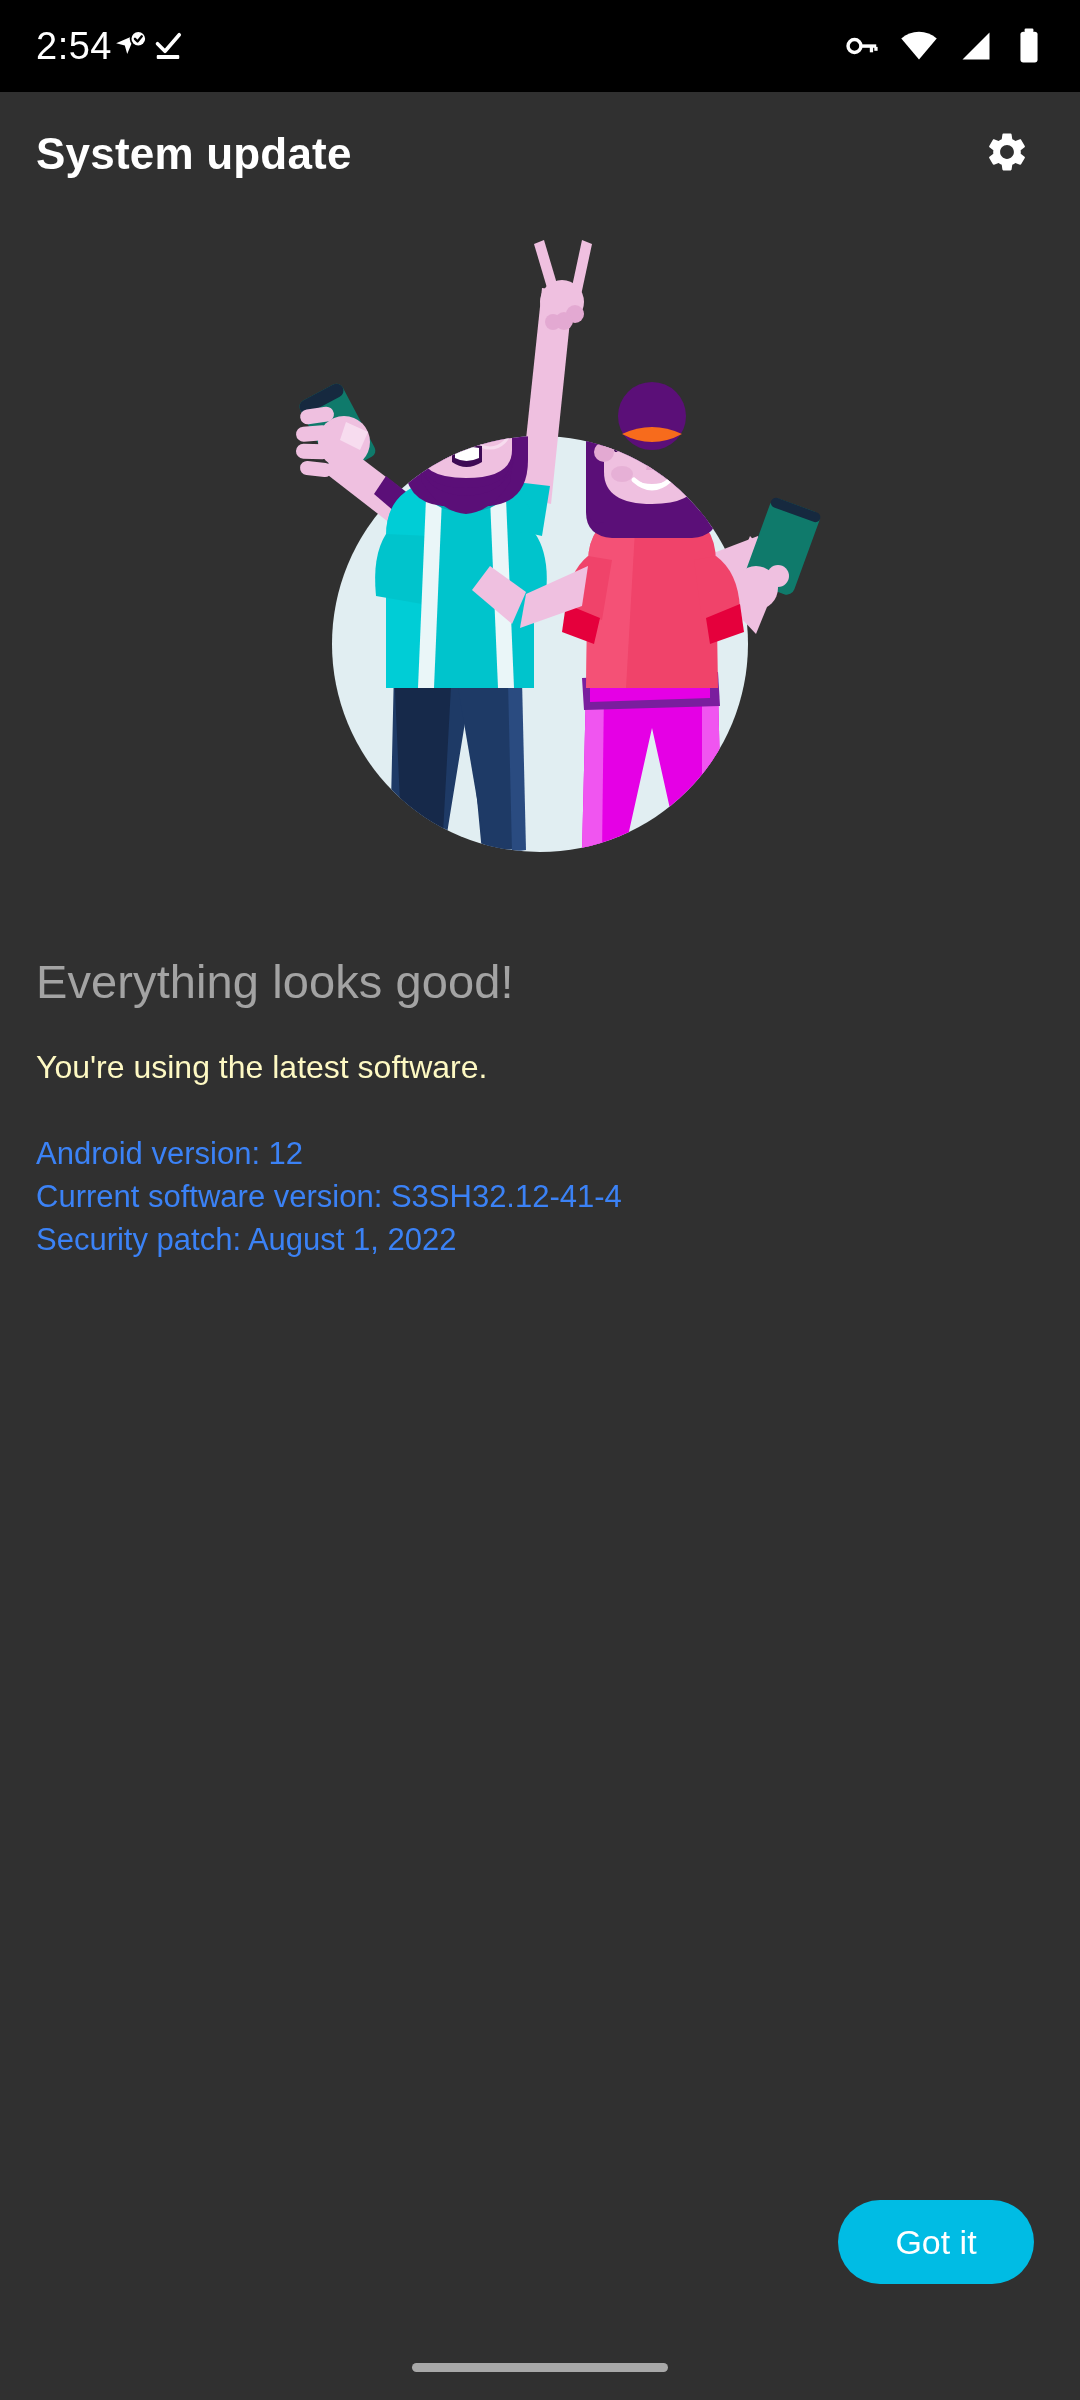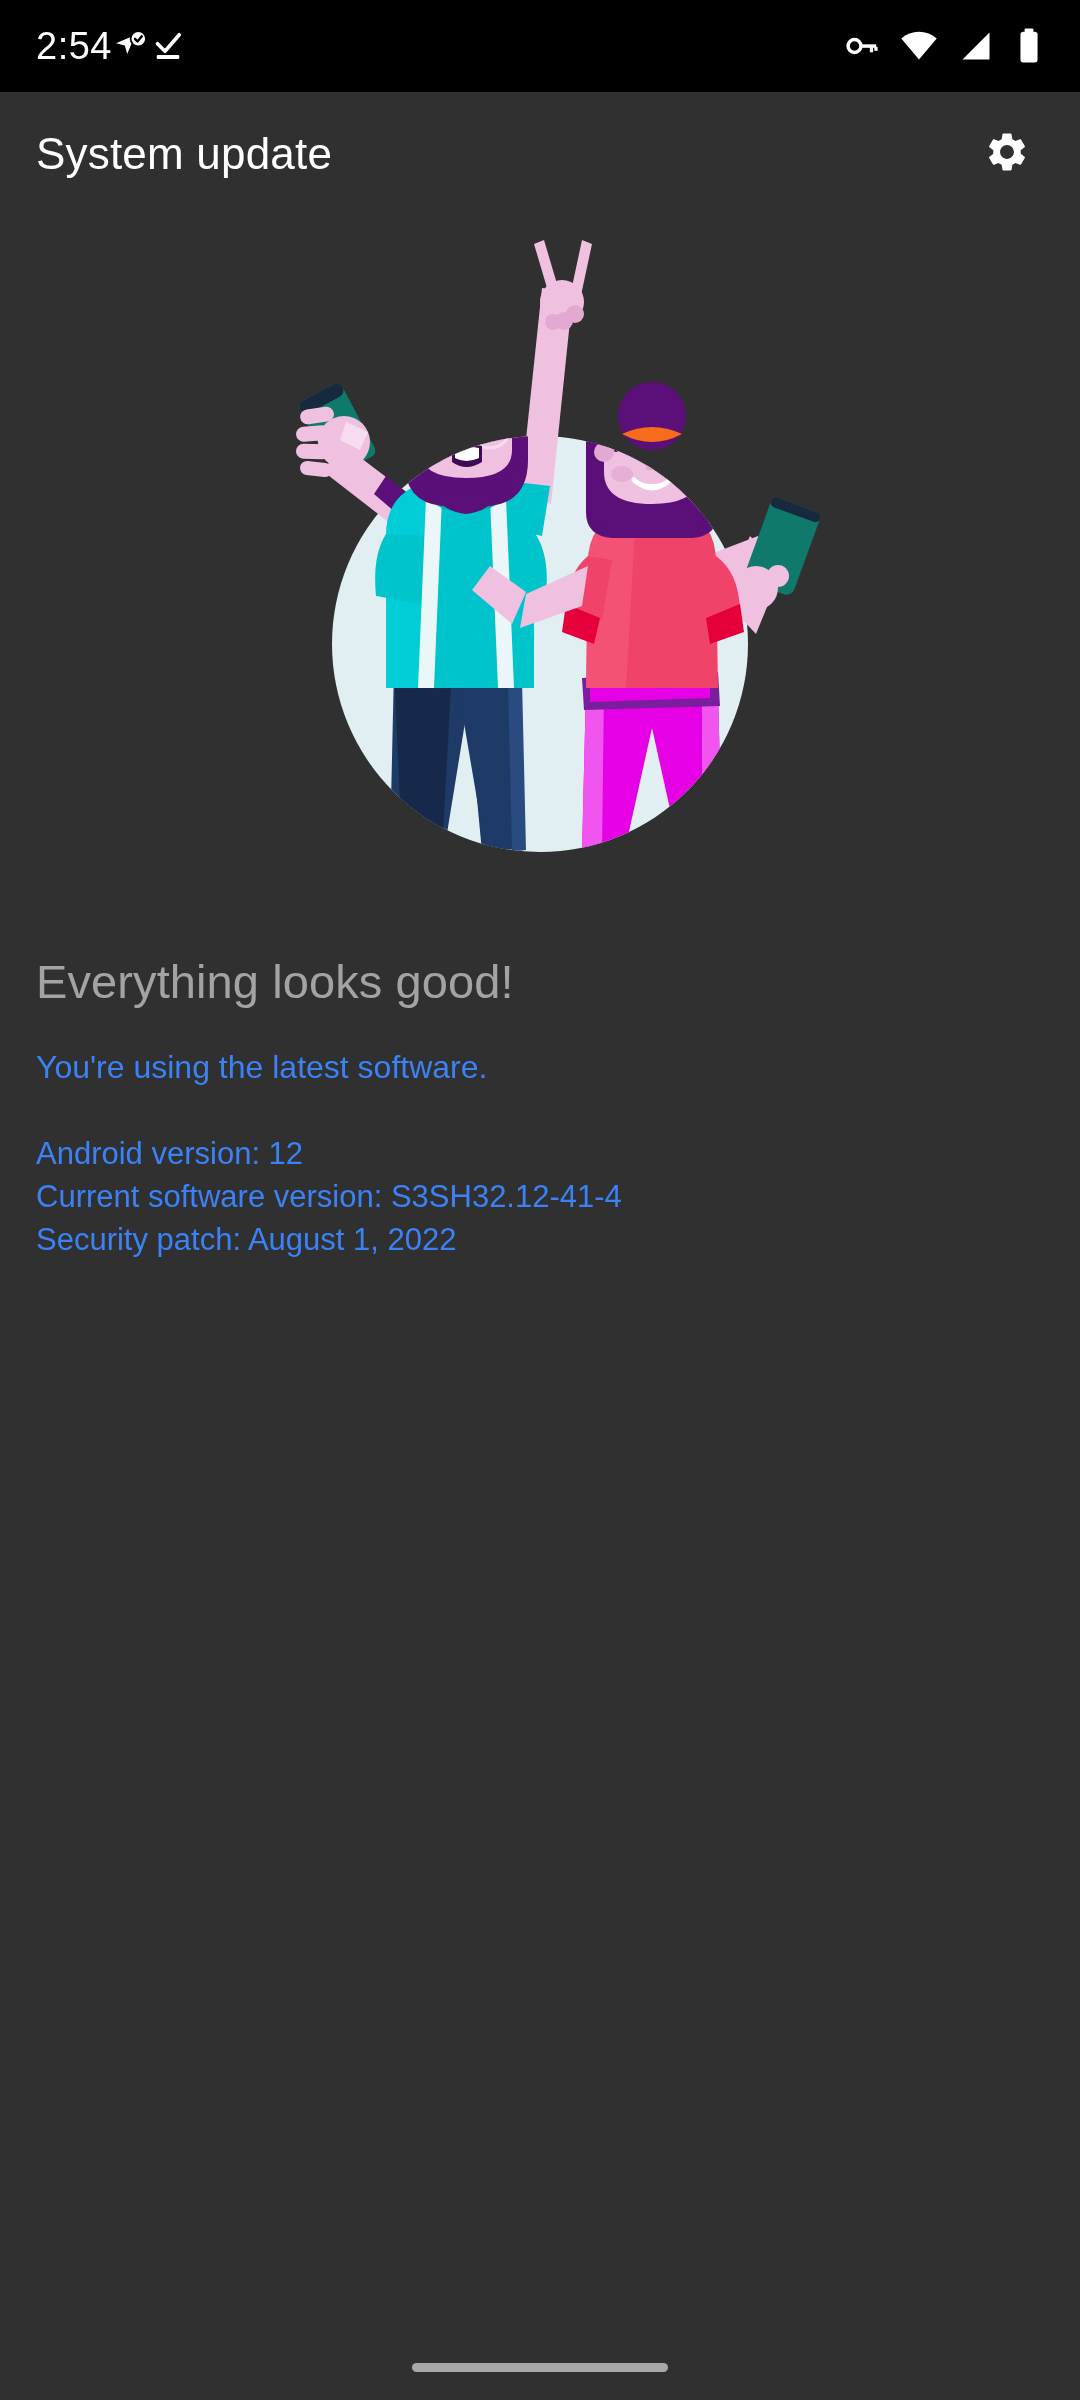--- a/index.html
+++ b/index.html
@@ -20,37 +20,37 @@
   .status-left { display:flex; align-items:center; }
   .status-time { font-size:38px; letter-spacing:0.5px; line-height:1; }
   .status-right { margin-left:auto; display:flex; align-items:center; gap:20px; }
   .sicon { display:block; }
 
   
   .app-bar {
     position:absolute; top:92px; left:0; width:1080px; height:124px;
     background:#303030; display:flex; align-items:center; padding:0 36px;
   }
-  .app-title { color:#ffffff; font-size:44px; font-weight:400; letter-spacing:0.2px; }
+  .app-title { color:#ffffff; font-size:44px; font-weight:700; letter-spacing:0.2px; }
   .gear-btn {
     margin-left:auto; width:74px; height:74px;
     display:flex; align-items:center; justify-content:center;
     border-radius:50%; cursor:pointer;
   }
 
   
   .illus-wrap {
     position:absolute; top:216px; left:0; width:1080px; height:700px;
     display:flex; align-items:center; justify-content:center;
   }
 
   
   .content { position:absolute; top:955px; left:0; width:1080px; padding:0 36px; }
   .headline { color:#a3a3a3; font-size:47px; font-weight:400; letter-spacing:0.1px; line-height:1.15; }
-  .subtitle { color:#3b82f6; font-size:32px; font-weight:400; margin-top:38px; line-height:1.3; }
+  .subtitle { color:#fef9c3; font-size:32px; font-weight:400; margin-top:38px; line-height:1.3; }
   .details { margin-top:44px; color:#3b82f6; font-size:31px; line-height:1.33; }
   .details div { margin-bottom:2px; }
 
   
   .got-it {
     position:absolute; right:46px; bottom:116px;
     background:#00BCE4; color:#ffffff;
     border:none; border-radius:999px;
     padding:0 46px; height:84px; min-width:196px;
     font-family:"Liberation Sans", sans-serif;
@@ -310,18 +310,19 @@
   <div class="content">
     <div class="headline">Everything looks good!</div>
     <div class="subtitle">You're using the latest software.</div>
     <div class="details">
       <div>Android version: 12</div>
       <div>Current software version: S3SH32.12-41-4</div>
       <div>Security patch: August 1, 2022</div>
     </div>
   </div>
 
+  <button class="got-it">Got it</button>
 
   <div class="nav-bar">
     <div class="home-indicator"></div>
   </div>
 
 </div>
 
 </body></html>

